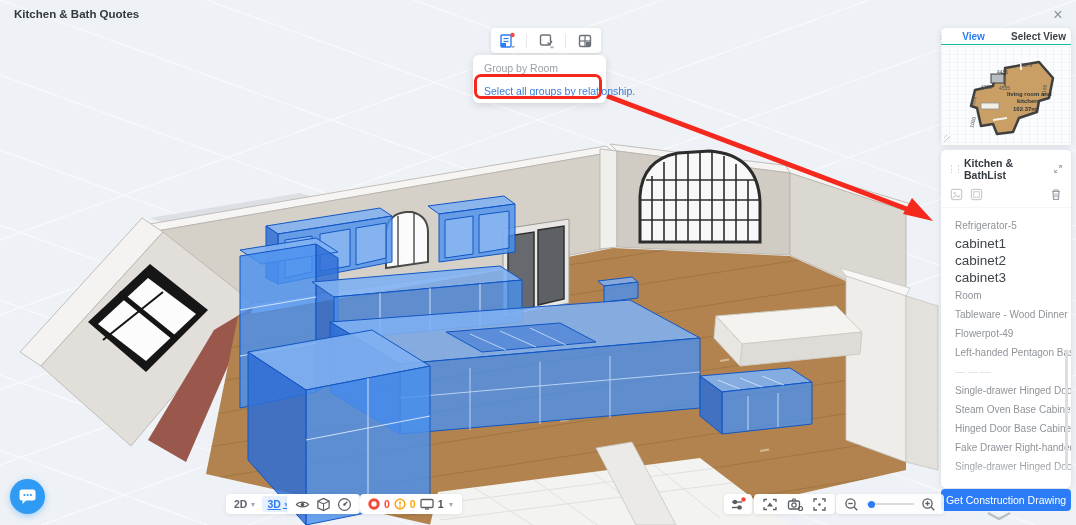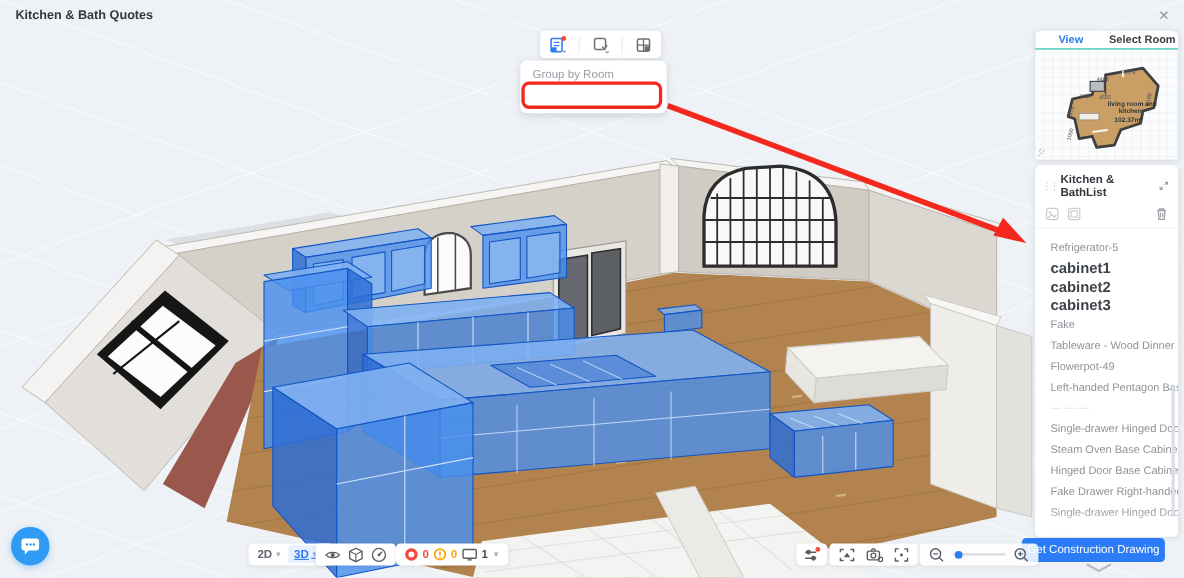--- a/index.html
+++ b/index.html
@@ -36,26 +36,26 @@
   
   .list-panel { right:5px; top:150px; width:130px; height:338px; background:#fff; border-radius:5px;
     box-shadow:0 1px 6px rgba(0,0,0,.10); overflow:hidden; }
   .lp-header { display:flex; align-items:center; padding:7px 8px 4px 6px; }
   .lp-drag { color:#b9bec4; font-size:9px; margin-right:3px; letter-spacing:-2px; }
   .lp-title { font-size:10.5px; font-weight:bold; color:#33383f; flex:1; }
   .lp-tools { display:flex; align-items:center; gap:7px; padding:3px 9px 6px; border-bottom:1px solid #f5f5f5; }
   .lp-tools .spacer { flex:1; }
   .kb-list { padding:8px 0 0 14px; overflow:hidden; height:282px; position:relative; }
   .li-row { font-size:10px; color:#8f9499; padding:4px 0; white-space:nowrap; overflow:hidden; cursor:pointer; }
-  .li-row.large { font-size:13.5px; color:#3f444a; padding:1px 0;font-weight:bold; }
+  .li-row.large { font-size:13.5px; color:#3f444a; padding:1px 0; }
   .li-row.faint { color:#dcdee0; }
   .lp-fade { left:0; bottom:0; width:100%; height:26px; background:linear-gradient(180deg, rgba(255,255,255,0), #ffffff); pointer-events:none; }
   .lp-scroll { right:3px; top:200px; width:3px; height:120px; background:#dcdee1; border-radius:2px; cursor:pointer; }
 
-  .cta-btn { right:17px; top:489px; width:130px; height:22px; background:#2b7cf6; color:#fff; border:none;
+  .cta-btn { right:5px; top:489px; width:130px; height:22px; background:#2b7cf6; color:#fff; border:none;
     border-radius:4px; font-size:10.5px; font-family:"Liberation Sans",sans-serif; cursor:pointer; }
   .collapse-pill { right:48px; top:511px; width:44px; height:12px; color:#b7bcc2; text-align:center; cursor:pointer; }
 
   
   .bbar { top:494px; height:20px; background:#fff; border-radius:4px; box-shadow:0 1px 4px rgba(0,0,0,.08);
     display:flex; align-items:center; gap:6px; padding:0 8px; font-size:10.5px; }
   .bb-2d3d { left:226px; }
   .dim-label { color:#5f6470; font-weight:bold; display:flex; align-items:center; gap:2px; cursor:pointer; }
   .dim-label .chev { color:#a7abb0; font-size:7px; }
   .dim-label.active { color:#2b7cf6; background:#e6f0fe; border-radius:3px; padding:2px 5px;text-decoration:underline; }
@@ -315,28 +315,29 @@
       <rect x="2.5" y="2.5" width="11" height="11" rx="1.5" fill="none" stroke="#6c7178" stroke-width="1.4"></rect>
       <line x1="8" y1="2.5" x2="8" y2="13.5" stroke="#6c7178" stroke-width="1.2"></line>
       <line x1="2.5" y1="8" x2="13.5" y2="8" stroke="#6c7178" stroke-width="1.2"></line>
       <rect x="9" y="9" width="4.5" height="4.5" fill="#6c7178"></rect>
     </svg>
   </div>
 </div>
 
 <div class="abs dropdown">
   <div class="dd-item1">Group by Room</div>
+  <div class="dd-item2">Select all groups by relationship.</div>
 </div>
 <div class="abs red-box"></div>
 
 <div class="abs view-panel">
   <div class="abs vp-drag">⋮<br>⋮</div>
   <div class="vp-tabs">
     <div class="vp-tab active">View</div>
-    <div class="vp-tab">Select Room</div>
+    <div class="vp-tab">Select View</div>
   </div>
   <svg class="abs minimap" width="130" height="99" viewBox="0 0 130 99">
     <defs>
       <pattern id="mgrid" width="8" height="8" patternUnits="userSpaceOnUse">
         <path d="M8,0 L0,0 L0,8" fill="none" stroke="#e9ecef" stroke-width="1"></path>
       </pattern>
     </defs>
     <rect x="0" y="0" width="130" height="99" fill="#fbfcfd"></rect>
     <rect x="0" y="0" width="130" height="99" fill="url(#mgrid)"></rect>
 
@@ -390,21 +391,21 @@
       <path d="M2,3.5 L10,3.5 M4,3.5 L4,2 L8,2 L8,3.5 M3,3.5 L3.6,11.5 L8.4,11.5 L9,3.5" fill="none" stroke="#9aa0a6" stroke-width="1.2"></path>
       <line x1="5" y1="5.5" x2="5" y2="9.5" stroke="#9aa0a6" stroke-width="1"></line>
       <line x1="7" y1="5.5" x2="7" y2="9.5" stroke="#9aa0a6" stroke-width="1"></line>
     </svg>
   </div>
   <div class="kb-list" id="kb-list">
       <div class="li-row">Refrigerator-5</div>
       <div class="li-row large">cabinet1</div>
       <div class="li-row large">cabinet2</div>
       <div class="li-row large">cabinet3</div>
-      <div class="li-row">Fake</div>
+      <div class="li-row">Room</div>
       <div class="li-row">Tableware - Wood Dinner Plate</div>
       <div class="li-row">Flowerpot-49</div>
       <div class="li-row">Left-handed Pentagon Base Cal</div>
       <div class="li-row faint">— — —</div>
       <div class="li-row">Single-drawer Hinged Door Bas</div>
       <div class="li-row">Steam Oven Base Cabinet 2</div>
       <div class="li-row">Hinged Door Base Cabinet</div>
       <div class="li-row">Fake Drawer Right-handed Doo</div>
       <div class="li-row">Single-drawer Hinged Door Bas</div>
       <div class="li-row faint">— —</div>

